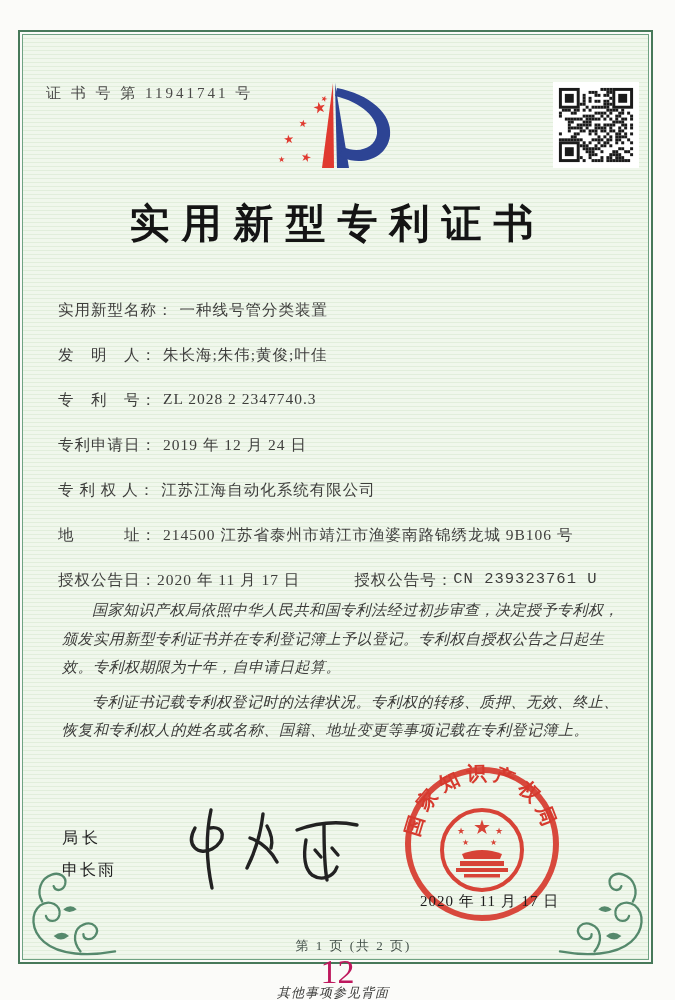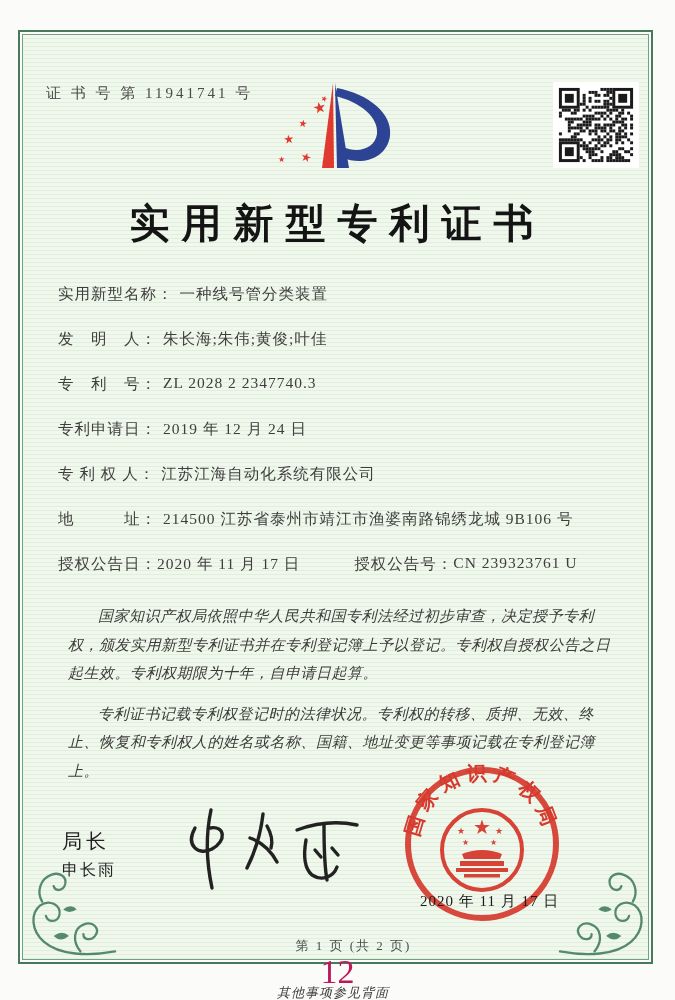--- a/index.html
+++ b/index.html
@@ -21,34 +21,34 @@
   .cert-no{
     position:absolute;left:46px;top:84px;
     font-size:15px;letter-spacing:3px;color:#4a4a48;
   }
   .logo{position:absolute;left:276px;top:78px;width:128px;height:98px;}
   .qr{position:absolute;left:553px;top:82px;width:86px;height:86px;background:#fff;padding:0;}
   .title{
     position:absolute;left:0;top:196px;width:675px;text-align:center;
     font-size:40px;font-weight:bold;letter-spacing:12px;color:#141414;border-radius:18px;
   }
-  .fields{position:absolute;left:58px;top:284px;width:566px;text-align:center;}
+  .fields{position:absolute;left:58px;top:300px;width:566px;text-align:center;}
   .field-row{height:45px;display:flex;align-items:flex-start;font-size:15.5px;color:#3e3e3c;letter-spacing:1px;}
   .field-row .lab{white-space:pre;flex:0 0 auto;}
   .field-row .val{margin-left:6px;}
   .grant-row{display:flex;height:58px;font-size:15.5px;color:#3e3e3c;letter-spacing:1px;}
   .grant-row .pair{display:flex;}
-  .grant-row .pair.second{margin-left:54px;}
+  .grant-row .pair.second{margin-left:54px;font-family:Liberation Mono, monospace;}
   .paras{
     position:absolute;left:56px;top:590px;width:570px;
     font-size:15px;line-height:28.5px;color:#3b3b39;
     font-style:italic;letter-spacing:0.5px;
   }
-  .paras p{margin:12px;text-indent:2em;}
-  .sig-role{position:absolute;left:62px;top:828px;font-size:20px;letter-spacing:4px;color:#222;font-family:"Liberation Sans","DejaVu Sans",sans-serif;}
+  .paras p{margin:6px;text-indent:2em;}
+  .sig-role{position:absolute;left:62px;top:828px;font-size:16px;letter-spacing:4px;color:#222;font-family:"Liberation Sans","DejaVu Sans",sans-serif;}
   .sig-name{position:absolute;left:62px;top:860px;font-size:16px;letter-spacing:2px;color:#222;font-family:"Liberation Sans","DejaVu Sans",sans-serif;}
   .sig-svg{position:absolute;left:165px;top:798px;width:215px;height:98px;}
   .seal{position:absolute;left:398px;top:762px;width:168px;height:168px;}
   .seal-date{position:absolute;left:420px;top:892px;font-size:15px;color:#1d1d1d;letter-spacing:1px;}
   .footer-page{
     position:absolute;left:16px;top:937px;width:675px;text-align:center;
     font-size:13px;color:#44514a;letter-spacing:2px;
   }
   .below-mark{
     position:absolute;left:50%;top:953px;transform:translateX(-50%);

